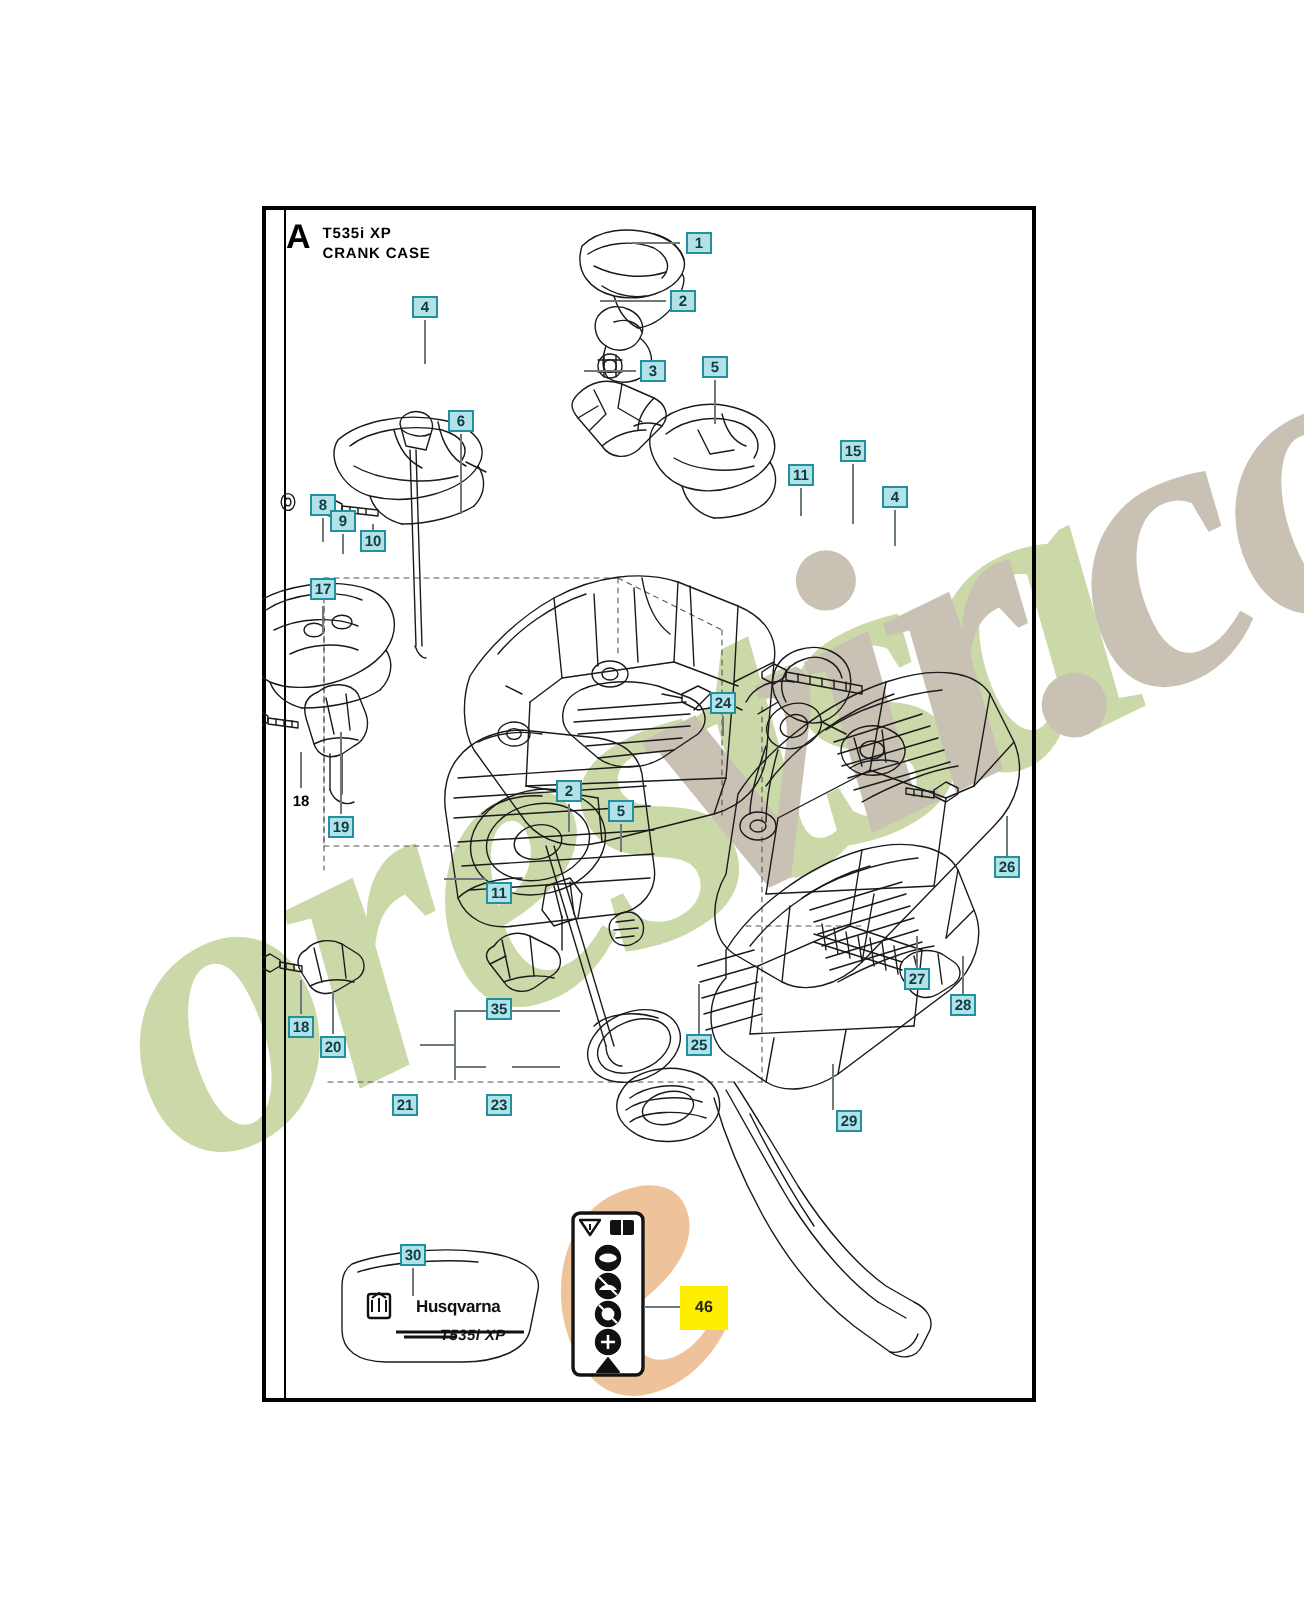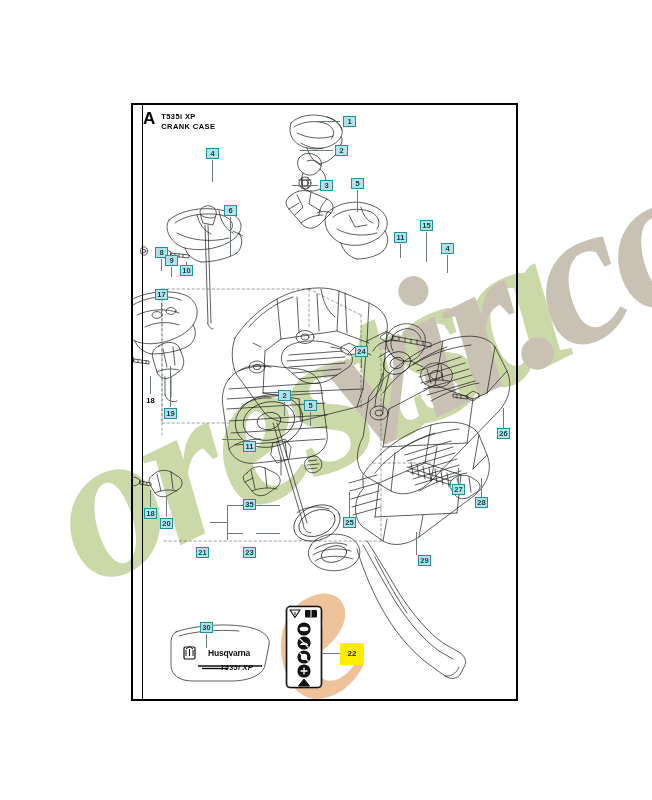--- a/index.html
+++ b/index.html
@@ -613,16 +613,16 @@
       <div class="callout" style="left: 196px; top: 517px; margin-top: 30px;">21</div>
       <div class="callout" style="left: 243px; top: 499px;">35</div>
       <div class="callout" style="left: 243px; top: 547px;">23</div>
       <div class="callout" style="left: 355px; top: 346px;">24</div>
       <div class="callout" style="left: 343px; top: 517px;">25</div>
       <div class="callout" style="left: 497px; top: 428px;">26</div>
       <div class="callout" style="left: 452px; top: 484px;">27</div>
       <div class="callout" style="left: 475px; top: 497px; text-align: right;">28</div>
       <div class="callout" style="left: 418px; top: 555px; text-align: center;">29</div>
       <div class="callout" style="left: 200px; top: 622px;">30</div>
-      <div class="callout hl" style="left: 340px; top: 643px;">22</div>
+      <div class="callout hl" style="left: 340px; top: 643px;">46</div>
     </div>
 
 </div>
 
 </body></html>

